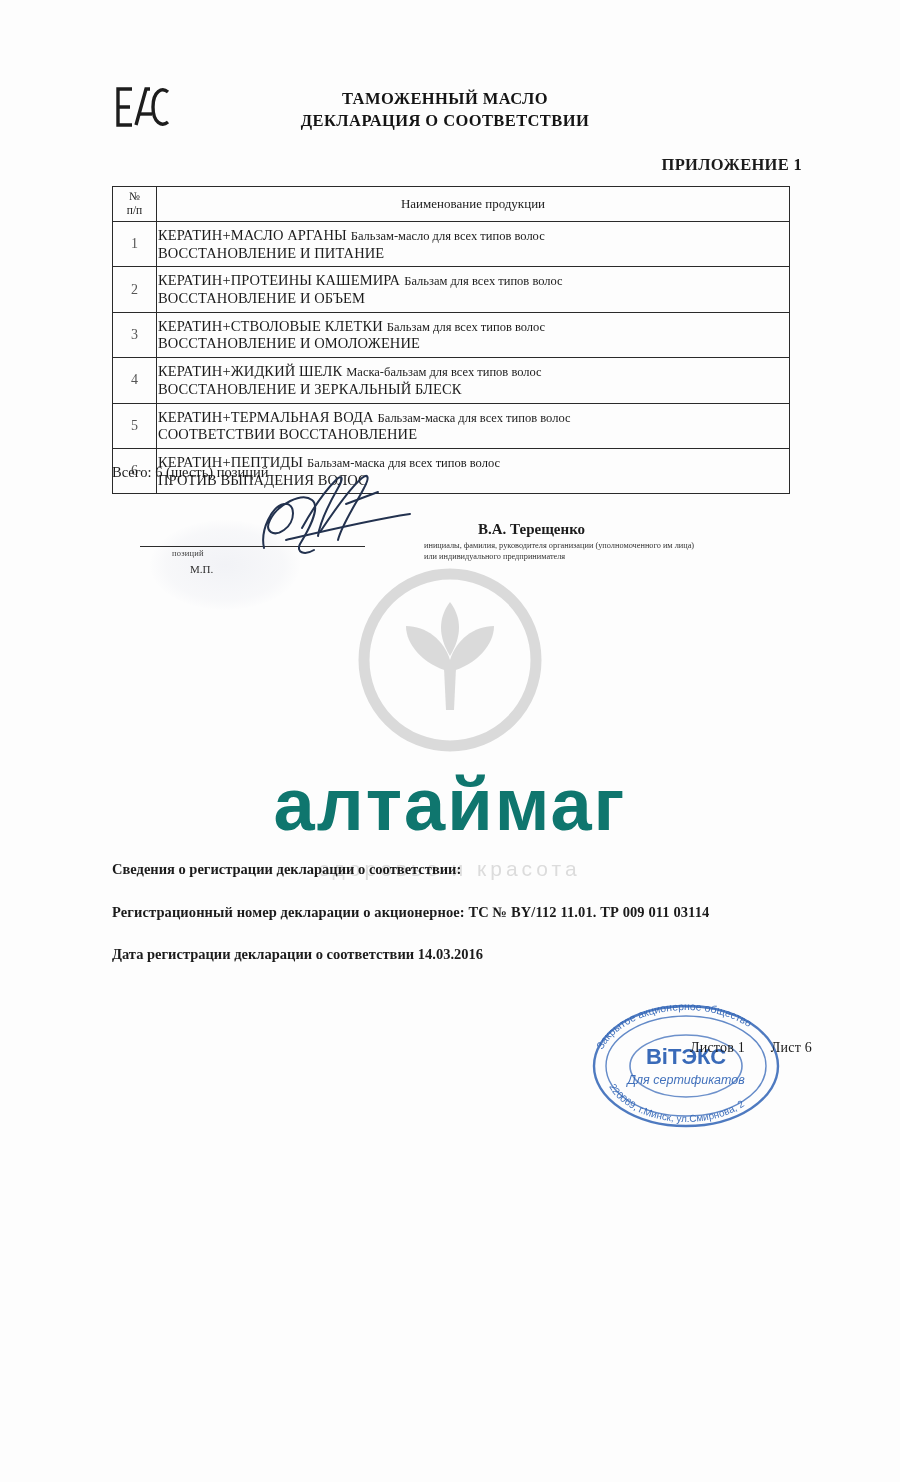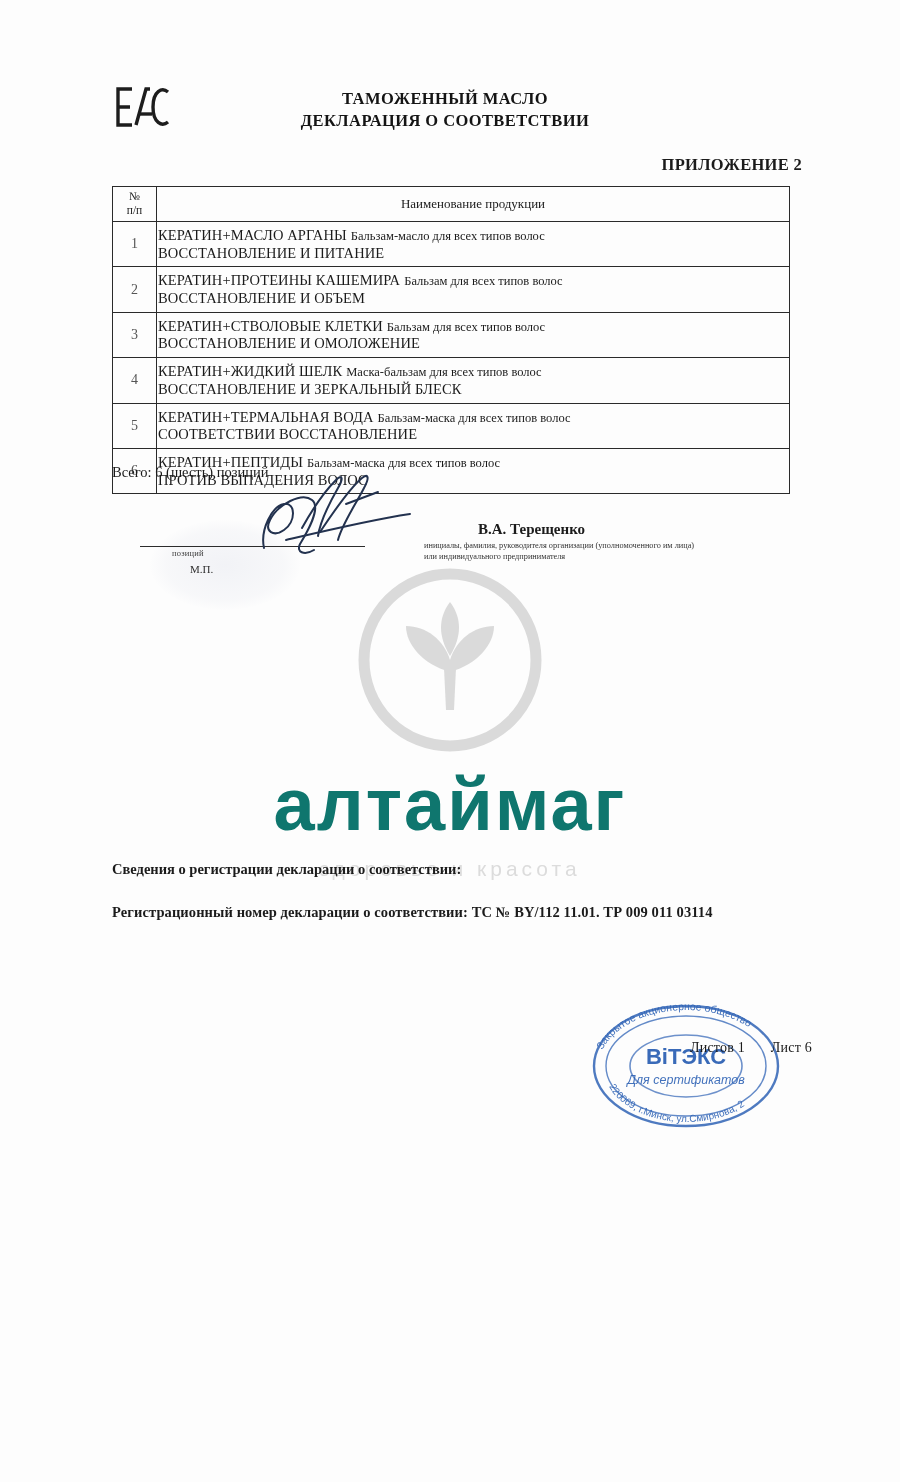--- a/index.html
+++ b/index.html
@@ -270,21 +270,21 @@
         <path d="M56 6 C50 1, 41 5, 41 21 C41 37, 50 41, 56 36"></path>
       </g>
     </svg>
   </div>
 
   <div class="title-block">
     <div class="title-line">ТАМОЖЕННЫЙ МАСЛО</div>
     <div class="title-line">ДЕКЛАРАЦИЯ О СООТВЕТСТВИИ</div>
   </div>
 
-  <div class="appendix">ПРИЛОЖЕНИЕ 2</div>
+  <div class="appendix">ПРИЛОЖЕНИЕ 1</div>
 
   <div class="tbl-wrap">
     <table class="products">
       <colgroup>
           <col style="width:44px">
           <col>
         </colgroup>
       <thead>
         <tr>
           <th class="num-h">
@@ -383,22 +383,26 @@
           <path d="M100 96 C88 76, 88 58, 100 42 C112 58, 112 76, 100 96 Z"></path>
         </g>
       </svg>
     </div>
     <div class="wm-text">алтаймаг</div>
     <div class="wm-sub">здоровье и красота</div>
   </div>
 
   <div class="reg-head">Сведения о регистрации декларации о соответствии:</div>
   <div class="reg-num">
-    <span>Регистрационный  номер декларации о соответствии:</span>
+    <span>Регистрационный  номер декларации о акционерное:</span>
     <span>ТС № BY/112 11.01. ТР 009 011 03114</span>
+  </div>
+  <div class="reg-date">
+    <span>Дата регистрации декларации  о соответствии</span>
+    <span>14.03.2016</span>
   </div>
 
   <div class="stamp">
     <svg width="208" height="140" viewBox="0 0 208 140">
       <defs>
         <path id="arcTop" d="M 16 72 A 88 58 0 0 1 192 72"></path>
         <path id="arcBottom" d="M 22 72 A 82 54 0 0 0 186 72"></path>
       </defs>
       <ellipse cx="104" cy="70" rx="92" ry="60" fill="none" stroke="#2f63b5" stroke-width="2.4" opacity="0.85"></ellipse>
       <ellipse cx="104" cy="70" rx="80" ry="50" fill="none" stroke="#2f63b5" stroke-width="1.4" opacity="0.75"></ellipse>

